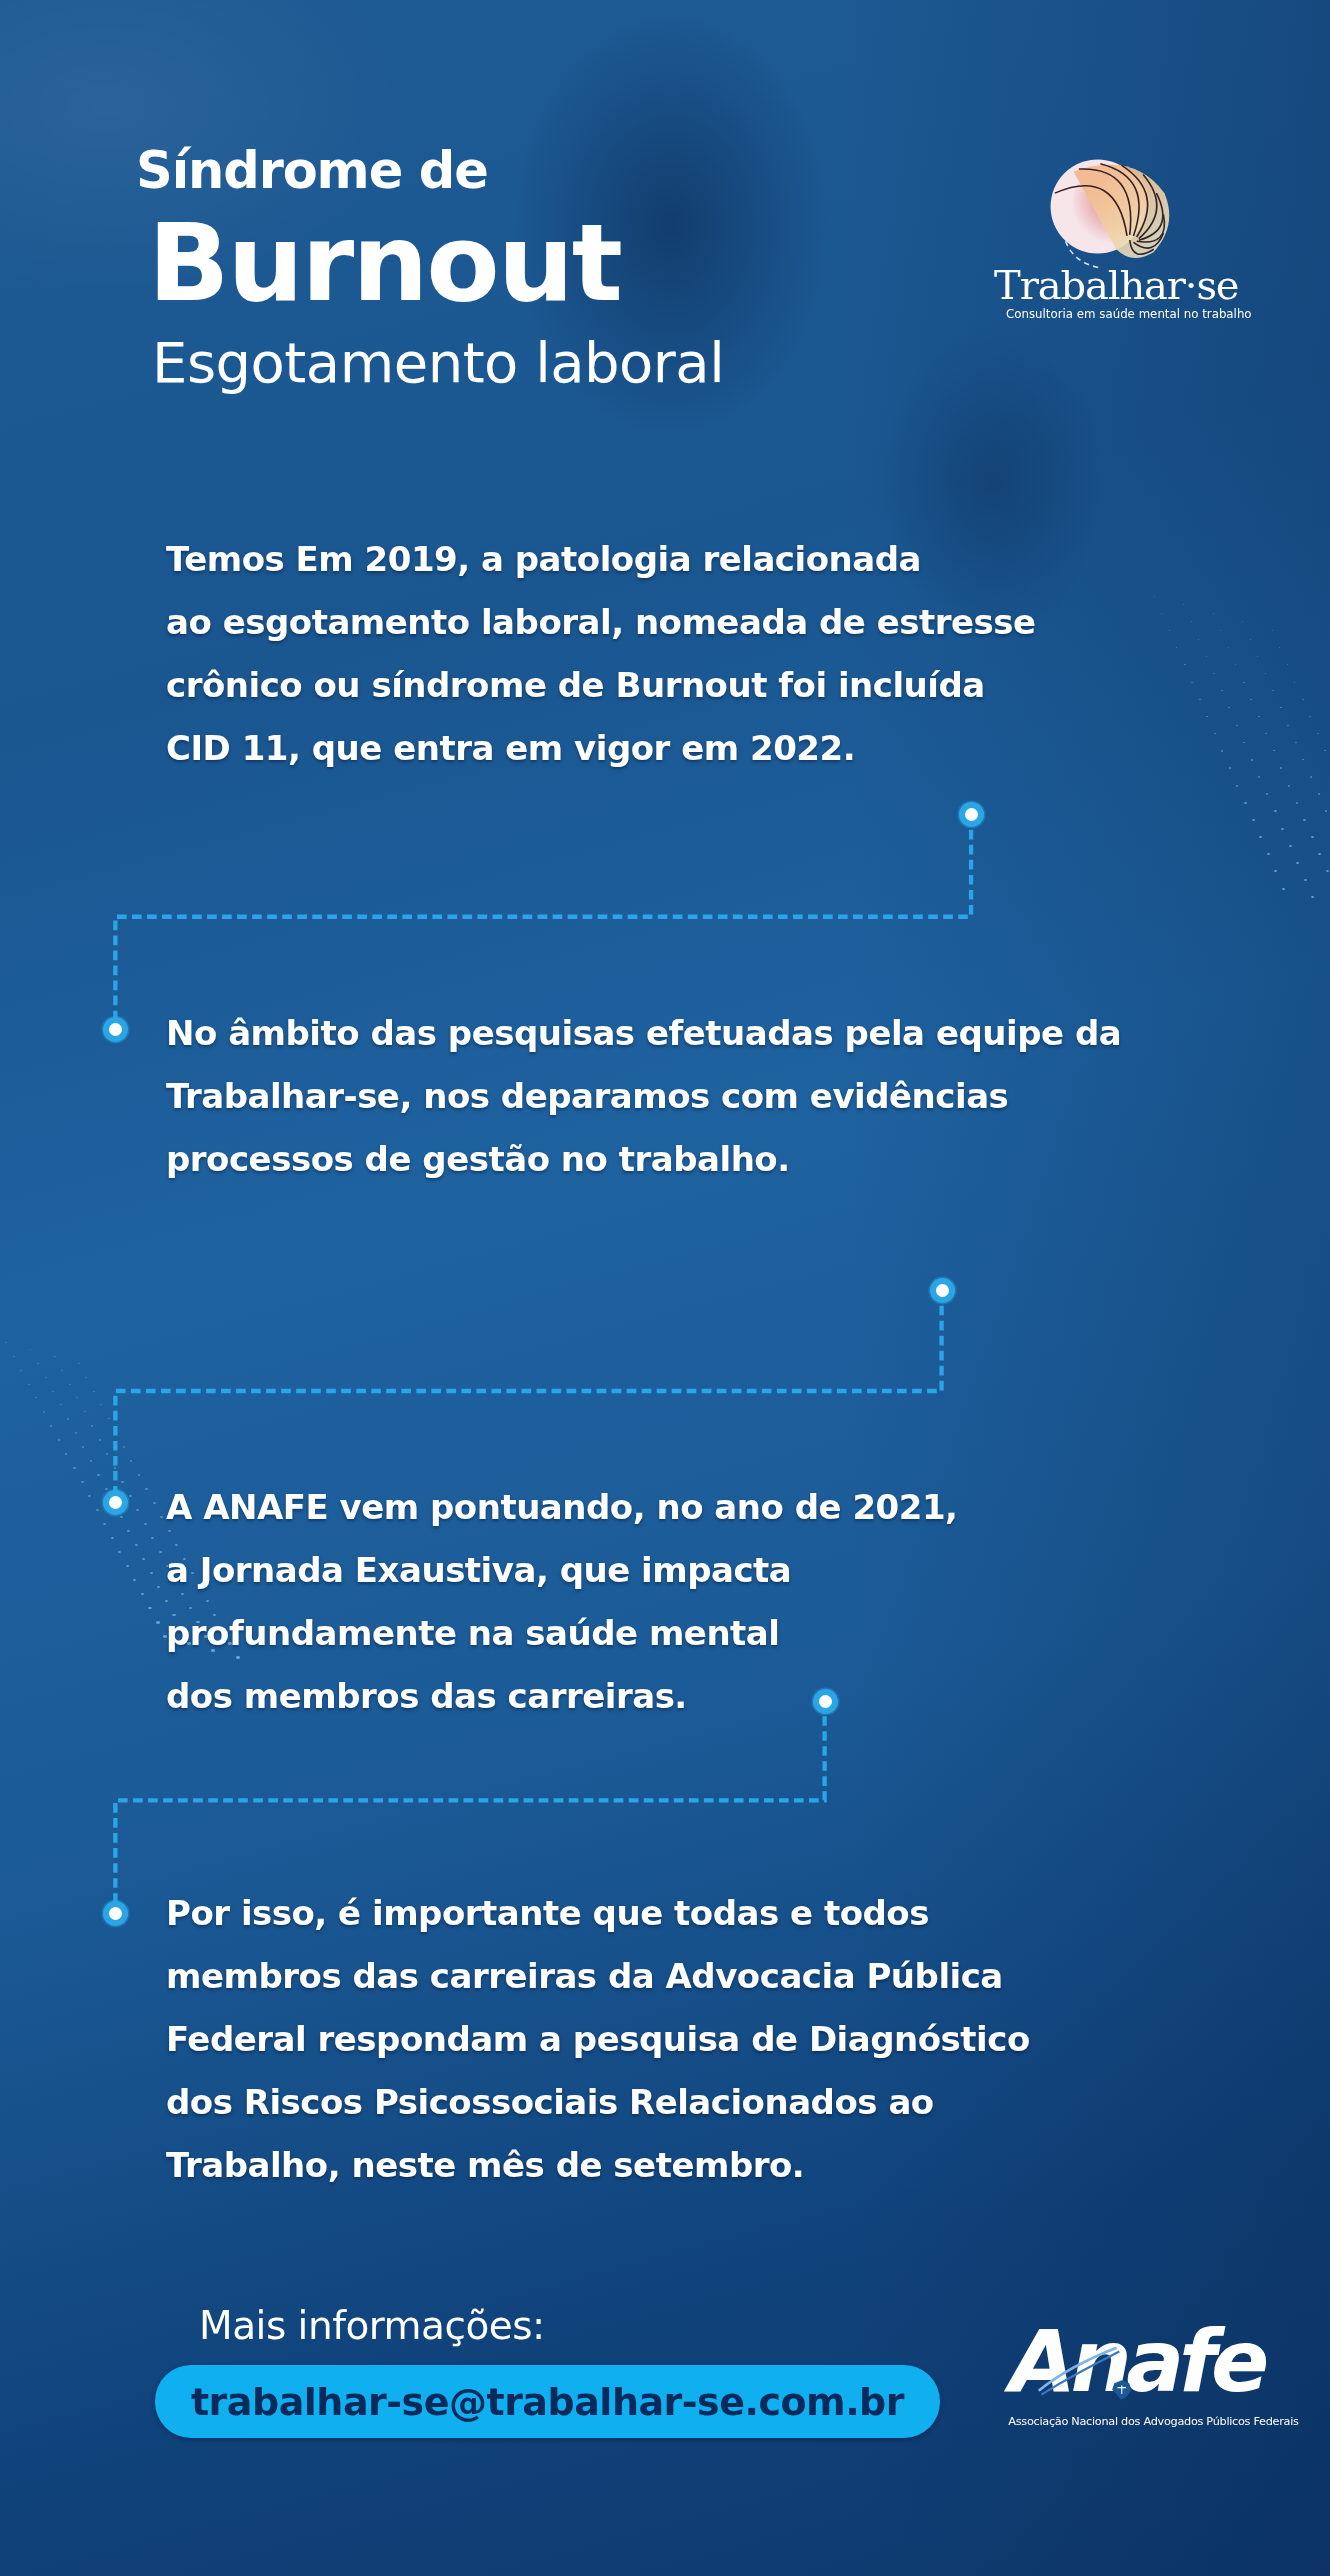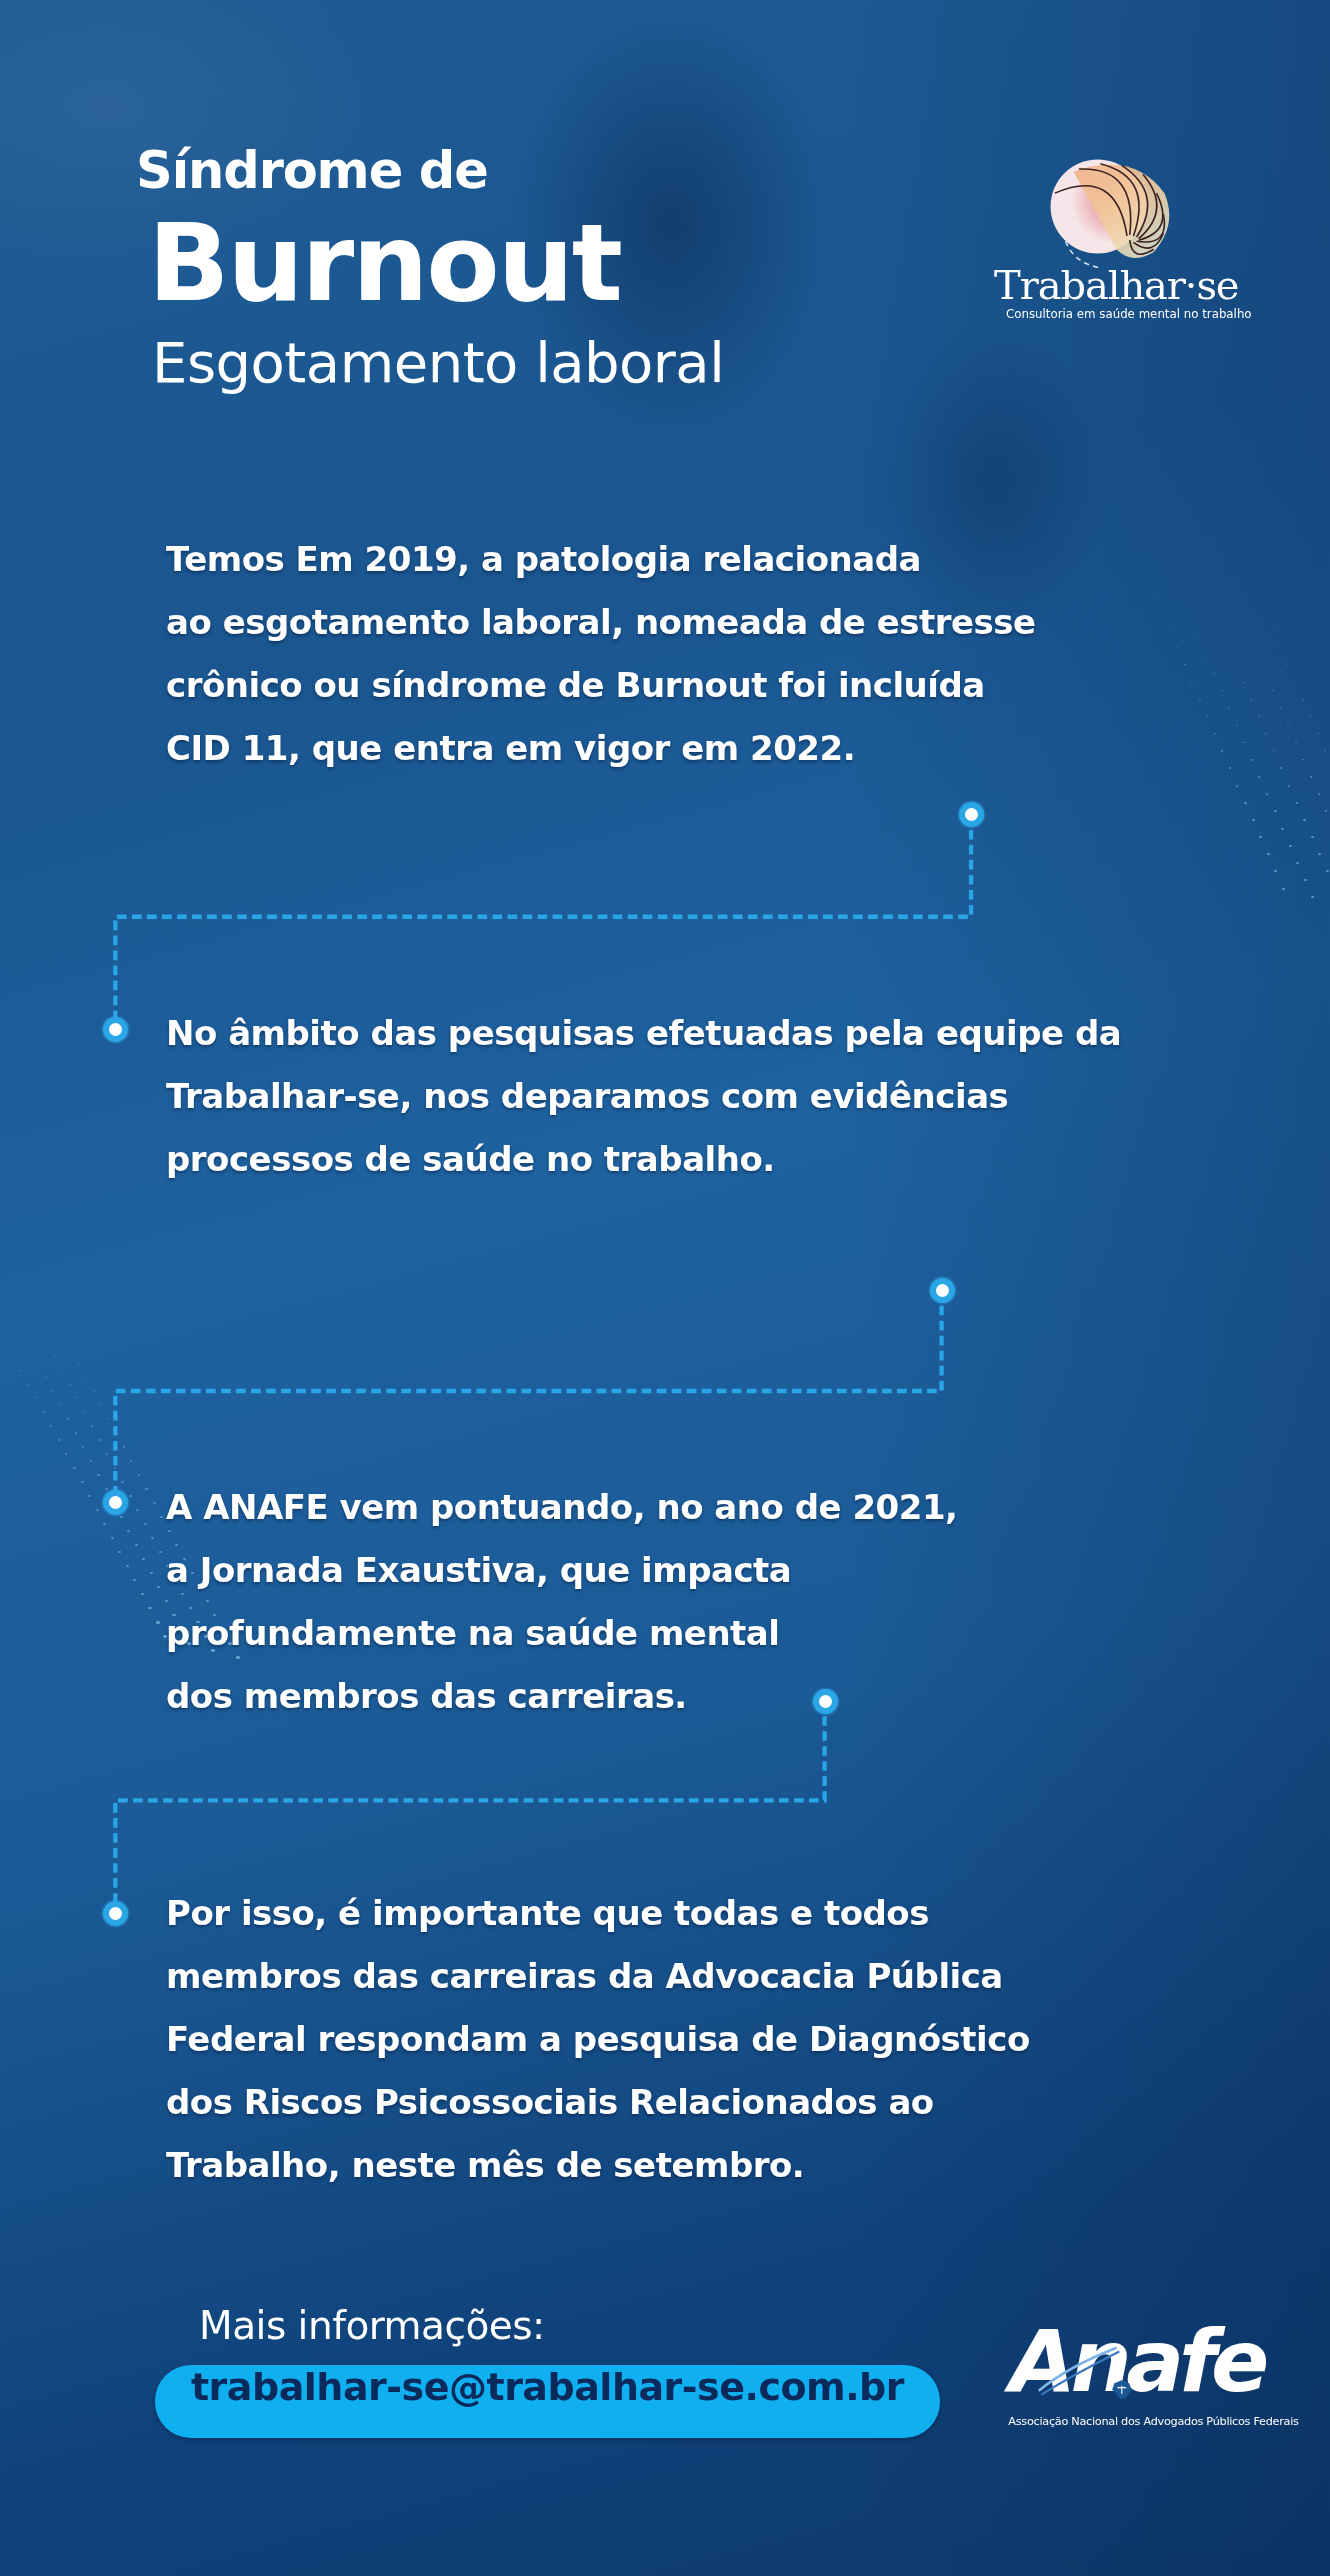--- a/index.html
+++ b/index.html
@@ -35,21 +35,21 @@
   .para div { white-space: nowrap; }
 
   .timeline { position: absolute; left: 0; top: 0; width: 1330px; height: 2576px; pointer-events: none; }
   .node { position: absolute; width: 25px; height: 25px; border-radius: 50%; background: #2aa6e6; box-shadow: 0 0 0 1.6px rgba(42,166,230,0.35); }
   .node::after { content: ""; position: absolute; left: 5.9px; top: 5.9px; width: 13px; height: 13px; border-radius: 50%; background: #fff; }
 
   .more-label { position: absolute; left: 179px; top: 2303px; font-size: 39px; font-weight: normal; color: #fff; letter-spacing: -0.5px; margin-left: 20px; }
   .email-pill {
     position: absolute; left: 155px; top: 2365px; width: 785px; height: 73px;
     border-radius: 36px; background: #10b0f0; box-shadow: 0 2.1px 5.4px rgba(0,20,60,0.4);
-    display: flex; align-items: flex-start; justify-content: center;
+    display: flex; align-items: center; justify-content: center;
     color: #0a2a5c; font-size: 38px; font-weight: bold; letter-spacing: -0.5px;
   }
 
   .logo-anafe { position: absolute; left: 1004px; top: 2329px; width: 241px; height: 107px; }
   .logo-anafe .word { position: absolute; left: 5.4px; top: -10.7px; font-size: 86px; font-weight: bold; font-style: italic; letter-spacing: -5.4px; color: #fff; line-height: 1; }
   .logo-anafe .swoosh { position: absolute; left: 32px; top: 16px; }
   .logo-anafe .caption { position: absolute; left: 4.3px; top: 86px; font-size: 11.3px; color: #fff; white-space: nowrap; letter-spacing: -0.3px; }
 </style>
 </head>
 <body>
@@ -278,21 +278,21 @@
 <div class="para" style="top:528px">
   <div>Temos Em 2019, a patologia relacionada</div>
   <div>ao esgotamento laboral, nomeada de estresse</div>
   <div>crônico ou síndrome de Burnout foi incluída</div>
   <div>CID 11, que entra em vigor em 2022.</div>
 </div>
 
 <div class="para" style="top:1002px">
   <div>No âmbito das pesquisas efetuadas pela equipe da</div>
   <div>Trabalhar-se, nos deparamos com evidências</div>
-  <div>processos de saúde no trabalho.</div>
+  <div>processos de gestão no trabalho.</div>
 </div>
 
 <div class="para" style="top:1476px">
   <div>A ANAFE vem pontuando, no ano de 2021,</div>
   <div>a Jornada Exaustiva, que impacta</div>
   <div>profundamente na saúde mental</div>
   <div>dos membros das carreiras.</div>
 </div>
 
 <div class="para" style="top:1882px">

